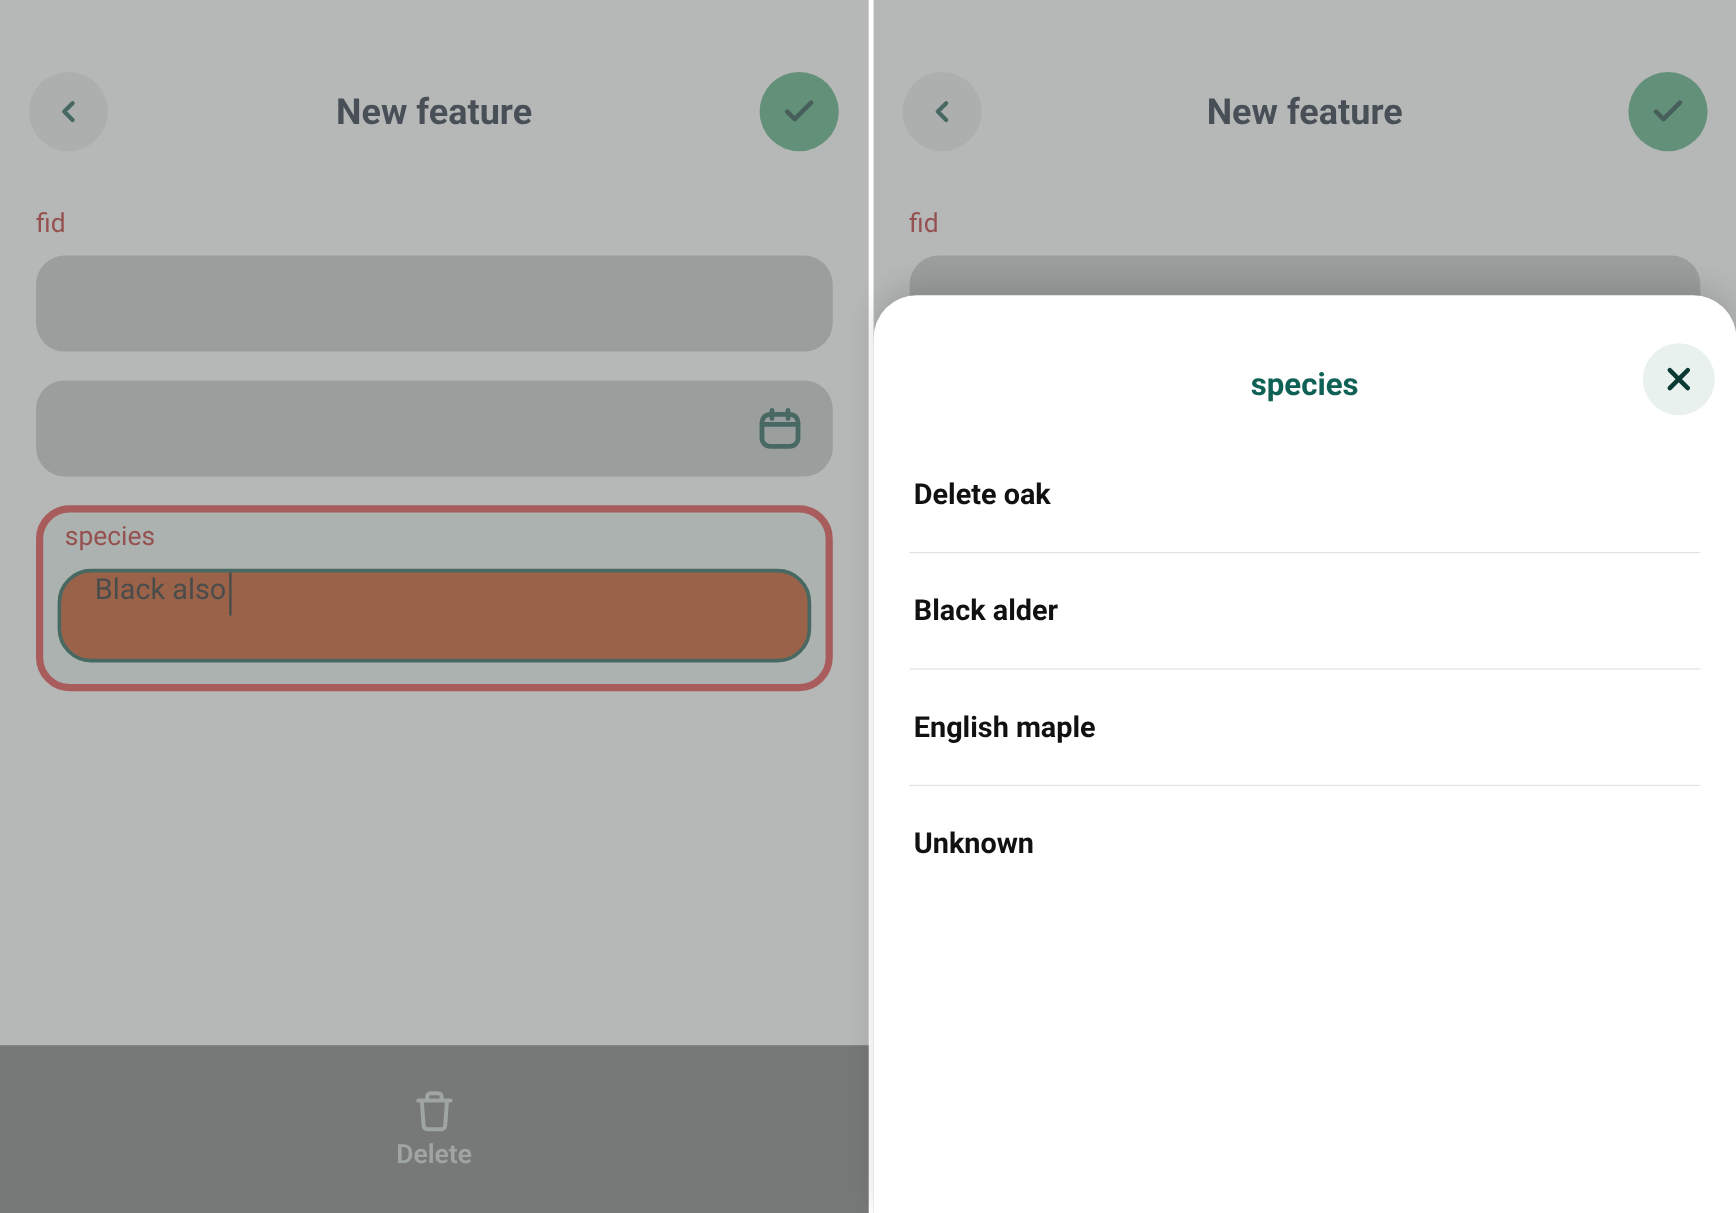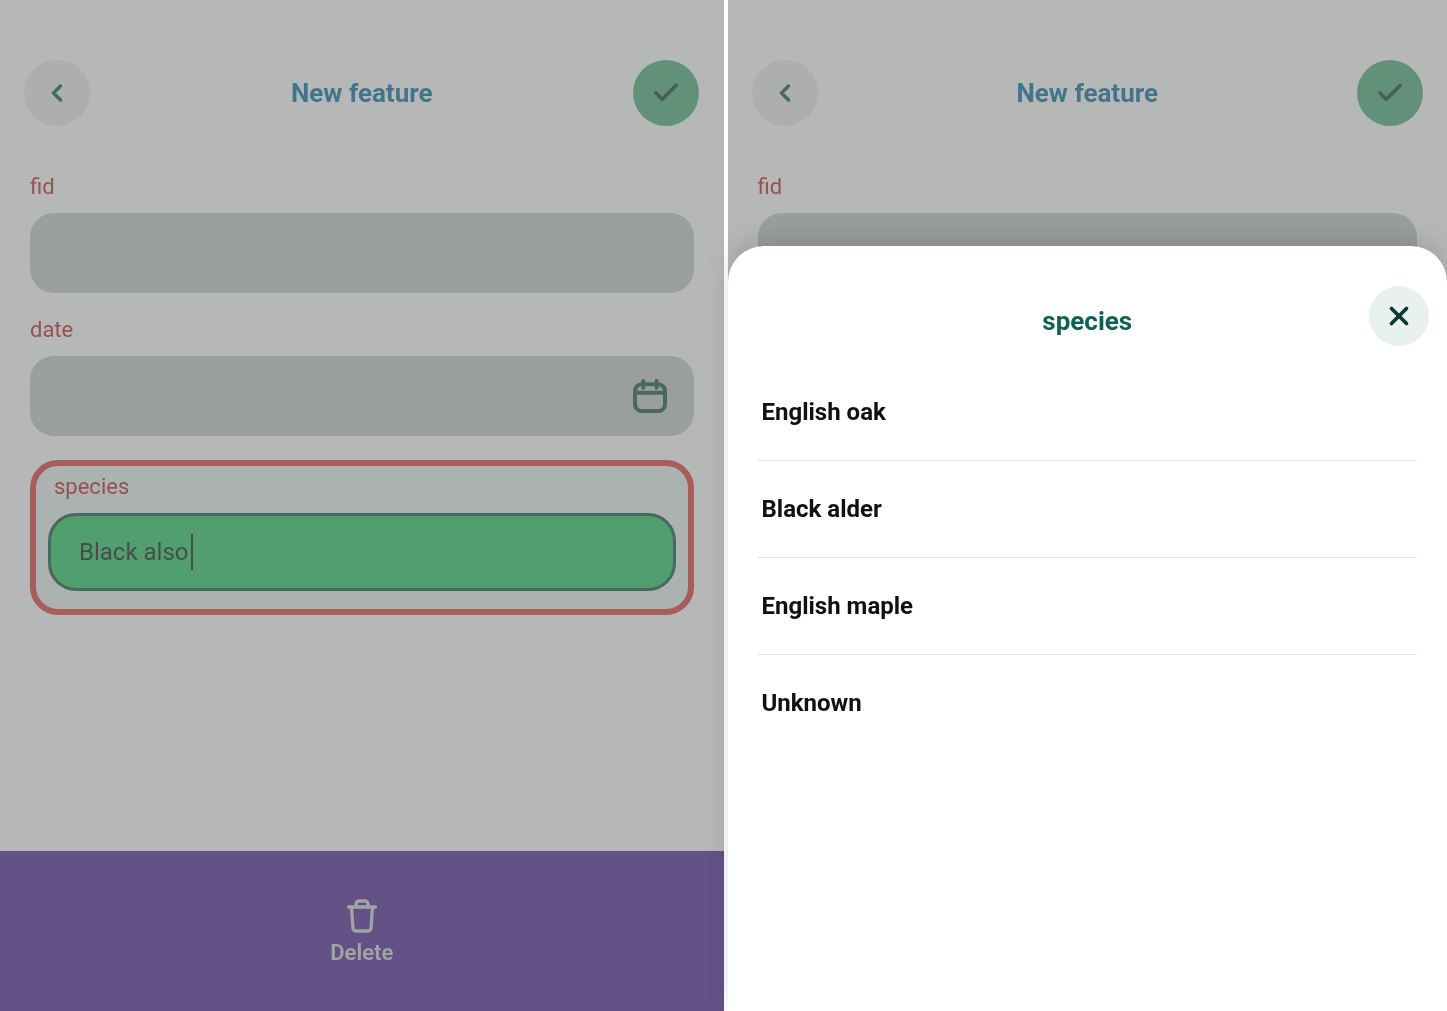--- a/index.html
+++ b/index.html
@@ -28,23 +28,23 @@
       justify-content:space-between;
       padding:60px 24px 48px;
     }
     .circle-btn {
       width:66px; height:66px; border-radius:50%;
       display:flex; align-items:center; justify-content:center;
     }
     .circle-btn.back { background:#eaeaea; }
     .circle-btn.confirm { background:#4aa775; }
     .header-title {
-      color:#0369a1;
+      color:#0f172a;
       font-weight:700;
-      font-size:26px;
+      font-size:30px;
     }
 
     
     .form-body { padding:0 30px; }
     .field-group { margin-bottom:24px; }
     .field-label {
       color:#b91c1c;
       font-size:22px;
       margin-bottom:14px;
     }
@@ -66,48 +66,47 @@
     .species-group {
       background:#e9f1ee;
       border:6px solid #e23737;
       border-radius:28px;
       padding:8px 12px 18px;
       margin-bottom:24px;
       position:relative;
     }
     .species-group .field-label { padding-left:6px; }
     .species-input-wrap {
-      background:#22c55e;
+      background:#c2410c;
       border:3px solid #0f4e44;
       border-radius:28px;
       height:78px;
       display:flex;
-      align-items:center;
       padding:0 28px;
       position:relative;
     }
     .species-value {
       font-size:24px;
       color:#111;
     }
     .caret {
       width:2px;
       height:36px;
       background:#111;
       margin-left:2px;
       animation:blink 1.2s step-start infinite;
     }
     @keyframes blink { 50% { opacity:0; } }
 
     
     .bottom-bar {
       position:absolute;
       left:0; right:0; bottom:0;
-      height:160px;
-      background:#4c1d95;
+      height:140px;
+      background:#737373;
       display:flex;
     }
     .bottom-action {
       flex:1;
       display:flex;
       flex-direction:column;
       align-items:center;
       justify-content:center;
       color:#cdd4d3;
       gap:6px;
@@ -178,21 +177,20 @@
       </div>
     </div>
 
     <div class="form-body">
       <div class="field-group">
         <div class="field-label">fid</div>
         <div class="field-input"></div>
       </div>
 
       <div class="field-group">
-        <div class="field-label">date</div>
         <div class="field-input date-input">
           <svg class="calendar-icon" width="40" height="40" viewBox="0 0 24 24" fill="none" stroke="#0f4e44" stroke-width="2.4" stroke-linecap="round" stroke-linejoin="round">
             <rect x="3" y="5" width="18" height="16" rx="4"></rect>
               <path d="M8 3v4M16 3v4M3 10h18"></path>
           </svg>
         </div>
       </div>
 
       <div class="species-group">
         <div class="field-label">species</div>
@@ -243,20 +241,20 @@
       <div class="sheet-header">
         <div class="sheet-title">species</div>
         <div class="sheet-close">
           <svg width="30" height="30" viewBox="0 0 24 24" fill="none" stroke="#0b3a34" stroke-width="3" stroke-linecap="round" stroke-linejoin="round">
               <line x1="18" y1="6" x2="6" y2="18"></line>
               <line x1="6" y1="6" x2="18" y2="18"></line>
             </svg>
         </div>
       </div>
       <ul class="option-list">
-        <li class="option-item">English oak</li>
+        <li class="option-item">Delete oak</li>
         <li class="option-item">Black alder</li>
         <li class="option-item">English maple</li>
         <li class="option-item">Unknown</li>
       </ul>
     </div>
   </div>
 </div>
 
 </body></html>

